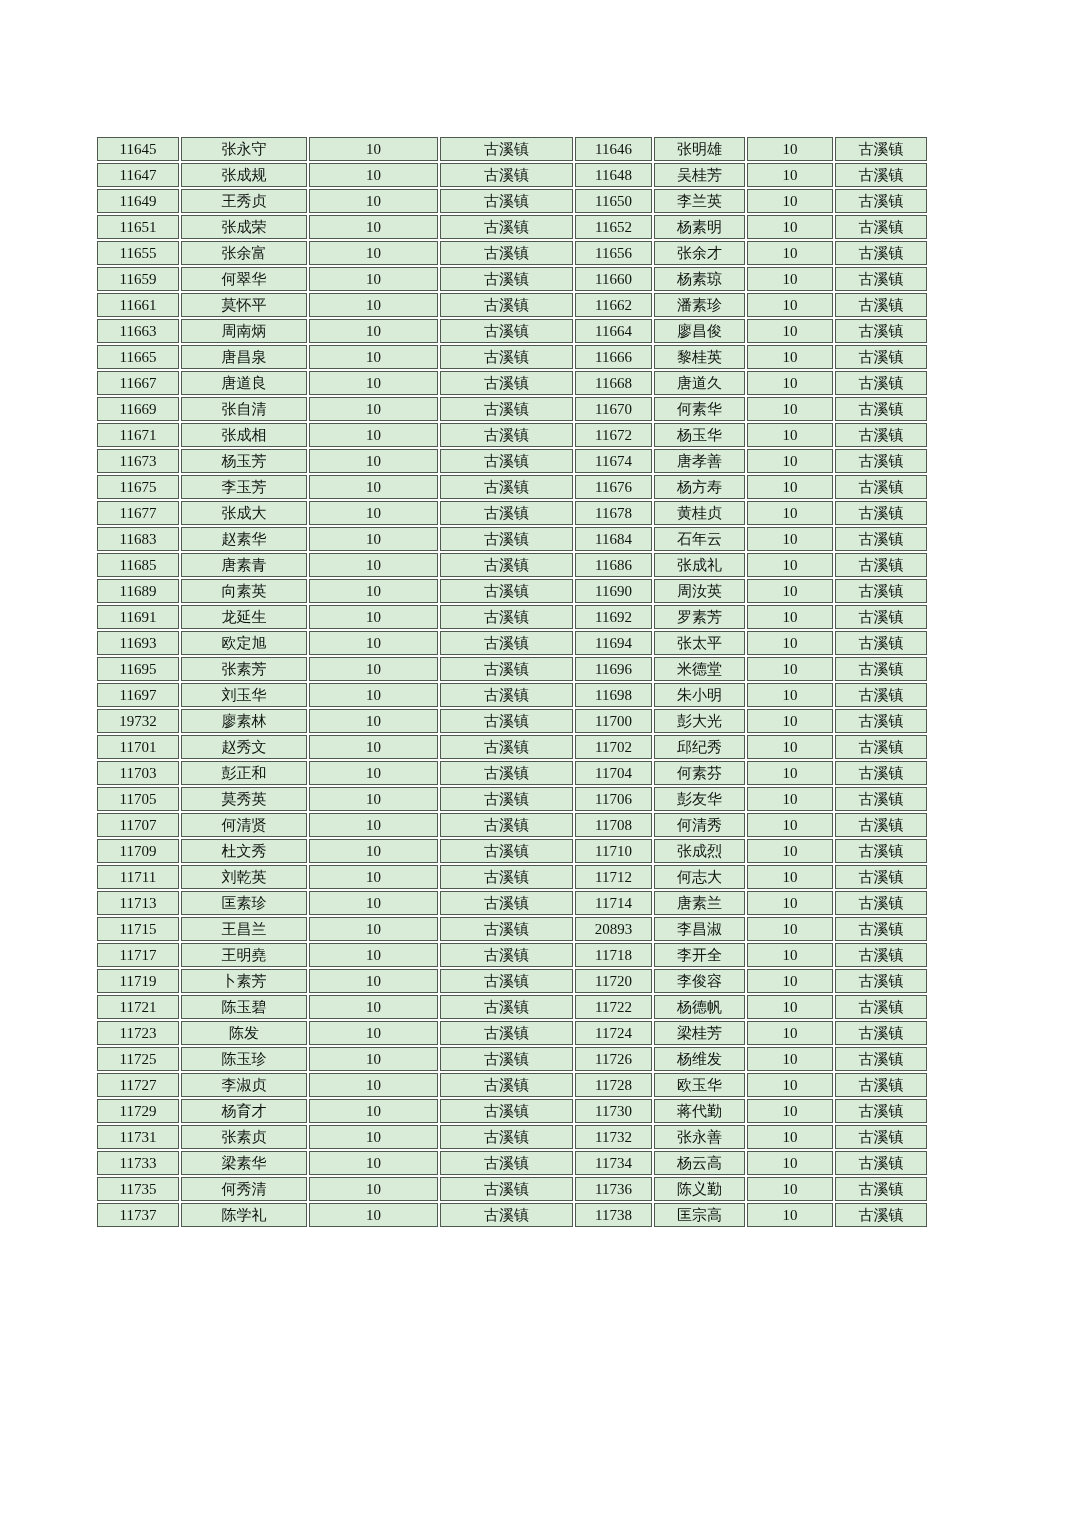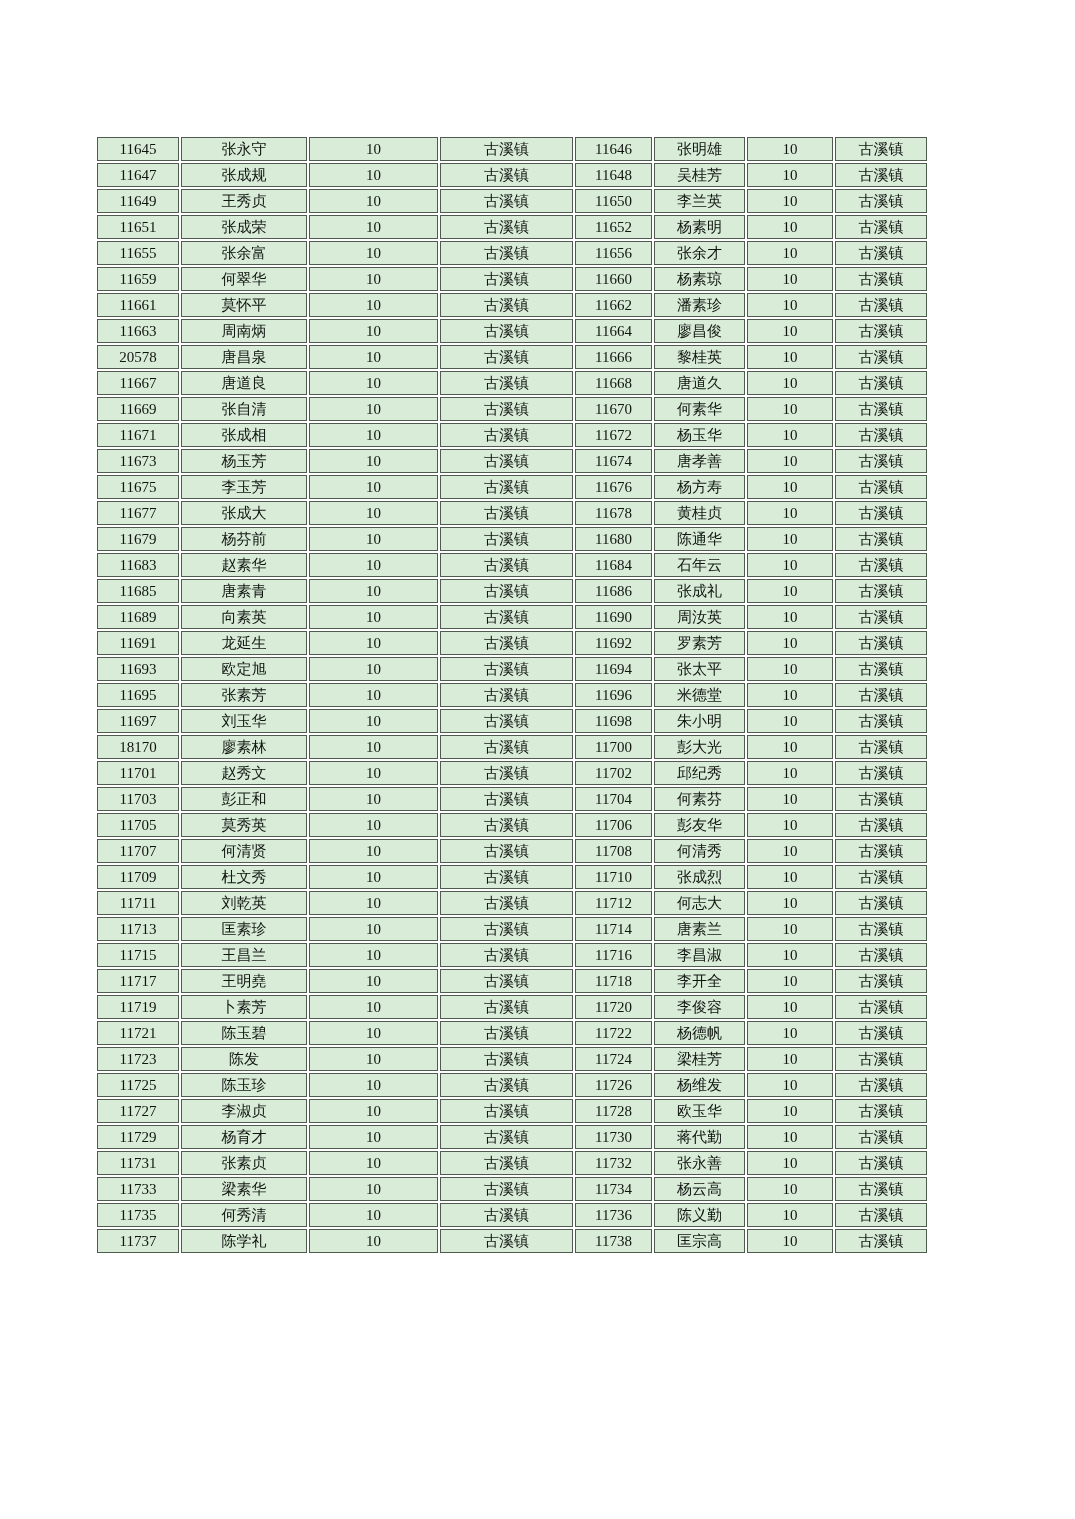--- a/index.html
+++ b/index.html
@@ -137,21 +137,21 @@
           <td>11663</td>
           <td>周南炳</td>
           <td>10</td>
           <td>古溪镇</td>
           <td>11664</td>
           <td>廖昌俊</td>
           <td>10</td>
           <td>古溪镇</td>
         </tr>
         <tr>
-          <td>20578</td>
+          <td>11665</td>
           <td>唐昌泉</td>
           <td>10</td>
           <td>古溪镇</td>
           <td>11666</td>
           <td>黎桂英</td>
           <td>10</td>
           <td>古溪镇</td>
         </tr>
         <tr>
           <td>11667</td>
@@ -207,30 +207,20 @@
           <td>11677</td>
           <td>张成大</td>
           <td>10</td>
           <td>古溪镇</td>
           <td>11678</td>
           <td>黄桂贞</td>
           <td>10</td>
           <td>古溪镇</td>
         </tr>
         <tr>
-          <td>11679</td>
-          <td>杨芬前</td>
-          <td>10</td>
-          <td>古溪镇</td>
-          <td>11680</td>
-          <td>陈通华</td>
-          <td>10</td>
-          <td>古溪镇</td>
-        </tr>
-        <tr>
           <td>11683</td>
           <td>赵素华</td>
           <td>10</td>
           <td>古溪镇</td>
           <td>11684</td>
           <td>石年云</td>
           <td>10</td>
           <td>古溪镇</td>
         </tr>
         <tr>
@@ -287,21 +277,21 @@
           <td>11697</td>
           <td>刘玉华</td>
           <td>10</td>
           <td>古溪镇</td>
           <td>11698</td>
           <td>朱小明</td>
           <td>10</td>
           <td>古溪镇</td>
         </tr>
         <tr>
-          <td>18170</td>
+          <td>19732</td>
           <td>廖素林</td>
           <td>10</td>
           <td>古溪镇</td>
           <td>11700</td>
           <td>彭大光</td>
           <td>10</td>
           <td>古溪镇</td>
         </tr>
         <tr>
           <td>11701</td>
@@ -371,21 +361,21 @@
           <td>11714</td>
           <td>唐素兰</td>
           <td>10</td>
           <td>古溪镇</td>
         </tr>
         <tr>
           <td>11715</td>
           <td>王昌兰</td>
           <td>10</td>
           <td>古溪镇</td>
-          <td>11716</td>
+          <td>20893</td>
           <td>李昌淑</td>
           <td>10</td>
           <td>古溪镇</td>
         </tr>
         <tr>
           <td>11717</td>
           <td>王明堯</td>
           <td>10</td>
           <td>古溪镇</td>
           <td>11718</td>

